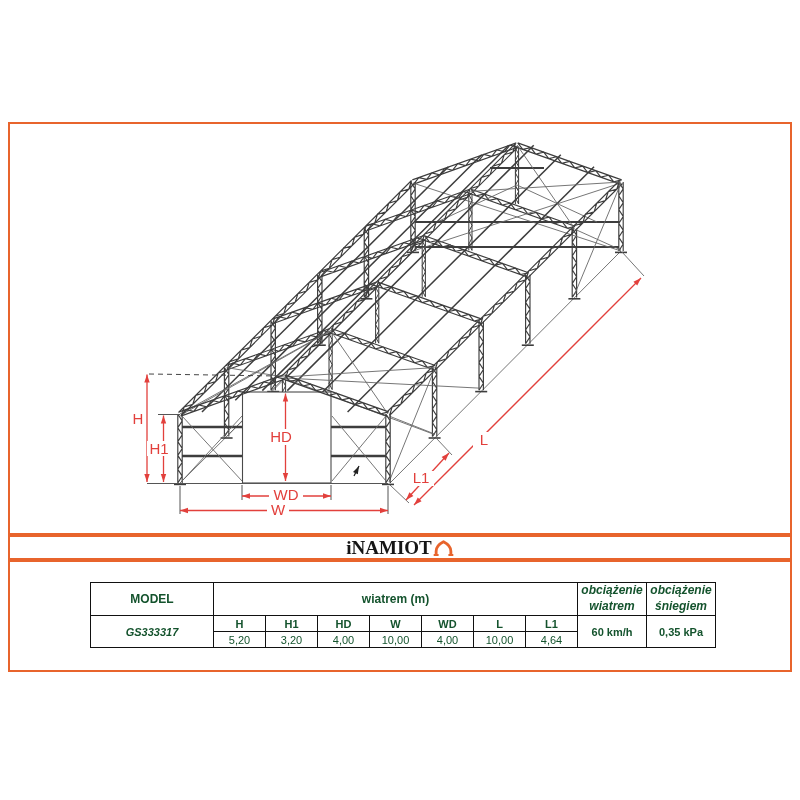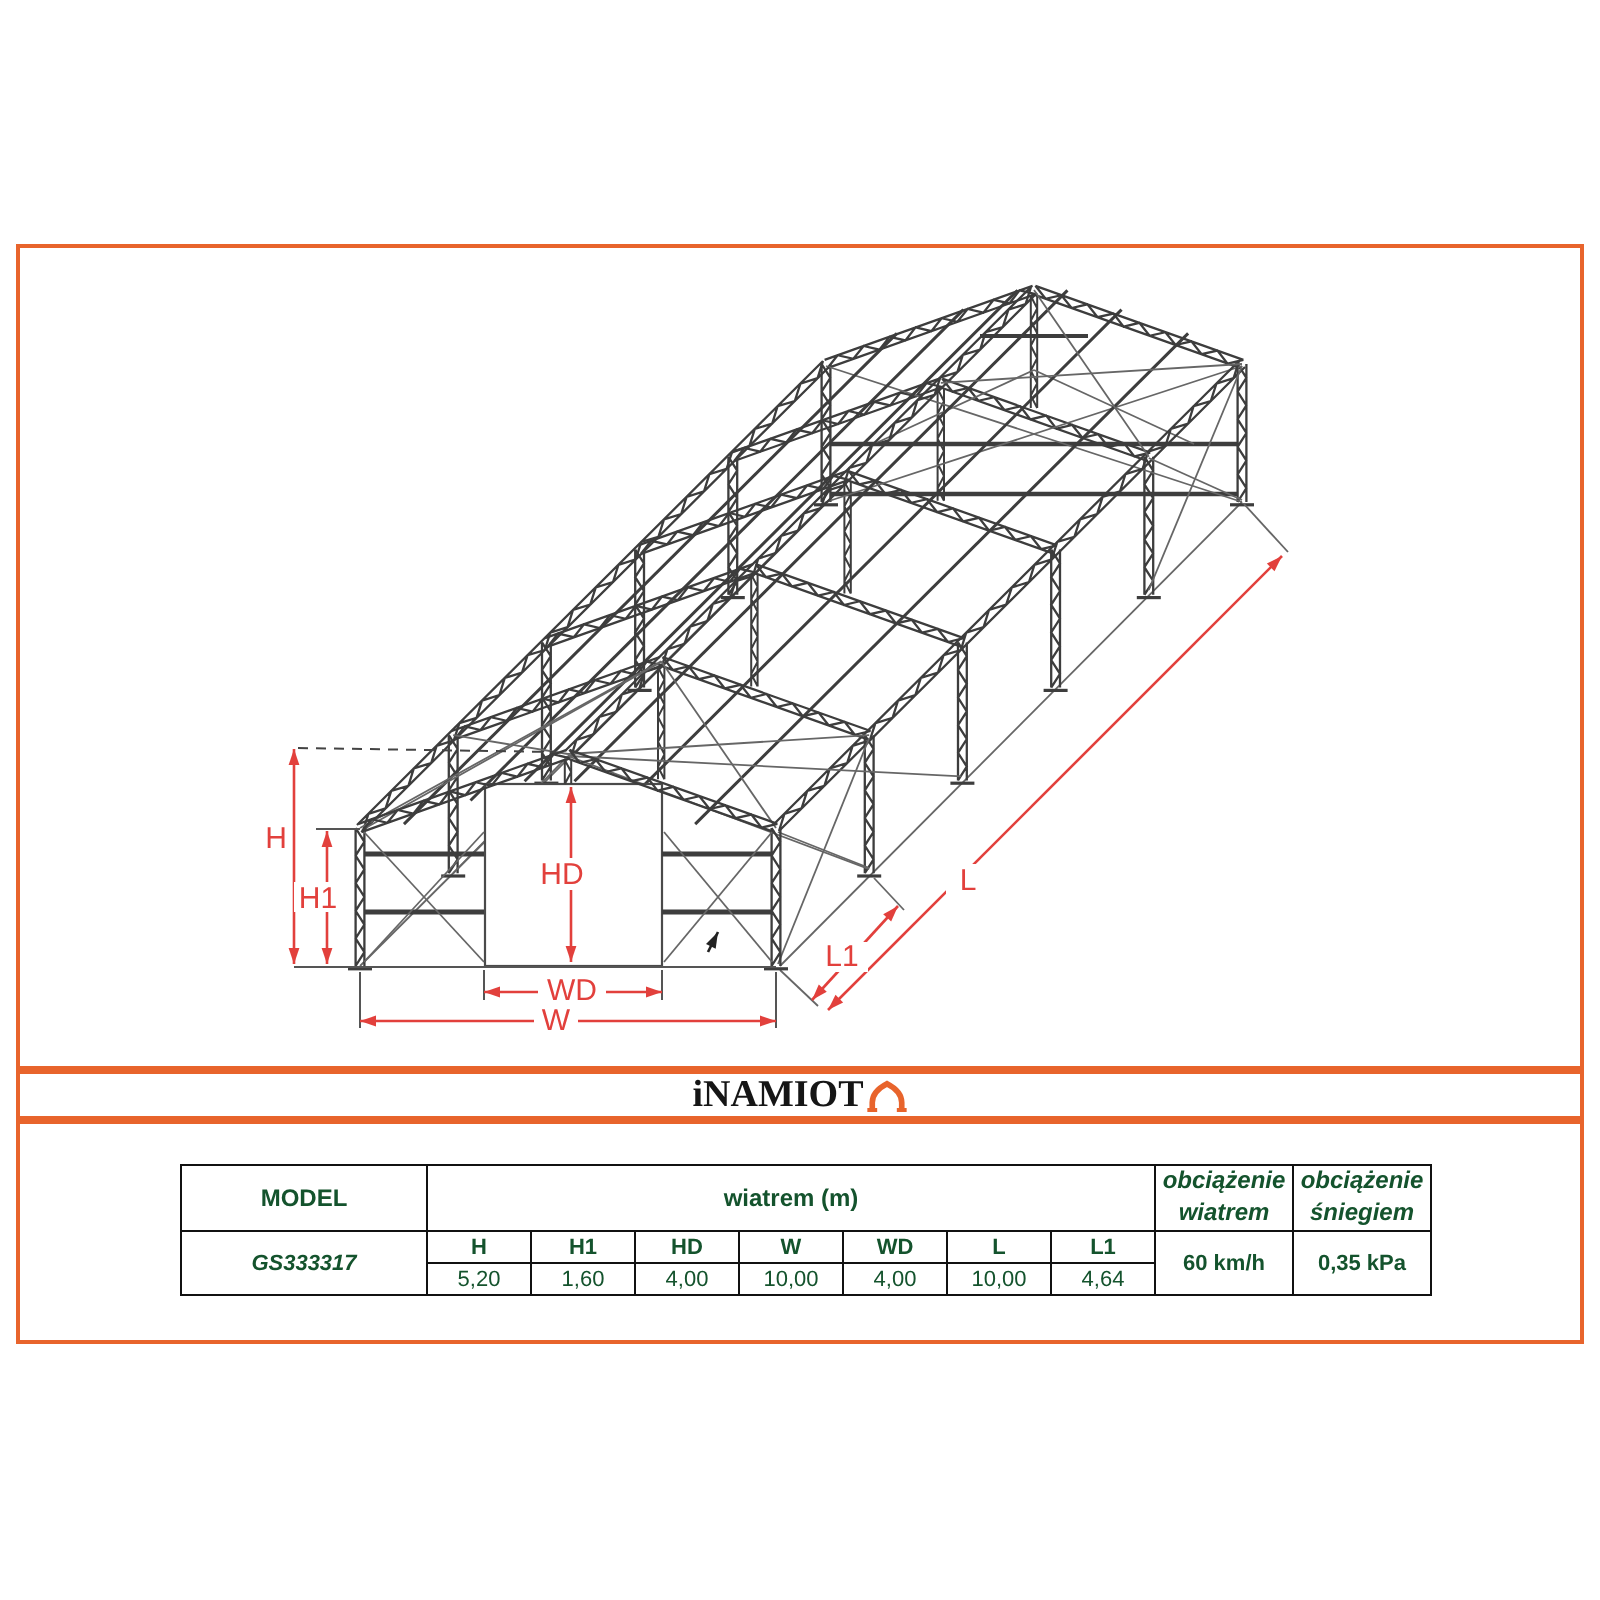--- a/index.html
+++ b/index.html
@@ -219,21 +219,21 @@
       <td>HD</td>
       <td>W</td>
       <td>WD</td>
       <td>L</td>
       <td>L1</td>
       <td rowspan="2" class="load-val">60 km/h</td>
       <td rowspan="2" class="load-val">0,35 kPa</td>
     </tr>
     <tr class="r3">
       <td>5,20</td>
-      <td>1,60</td>
+      <td>3,20</td>
       <td>4,00</td>
       <td>10,00</td>
       <td>4,00</td>
       <td>10,00</td>
       <td>4,64</td>
     </tr>
   </tbody>
     </table>
 </div>
 

